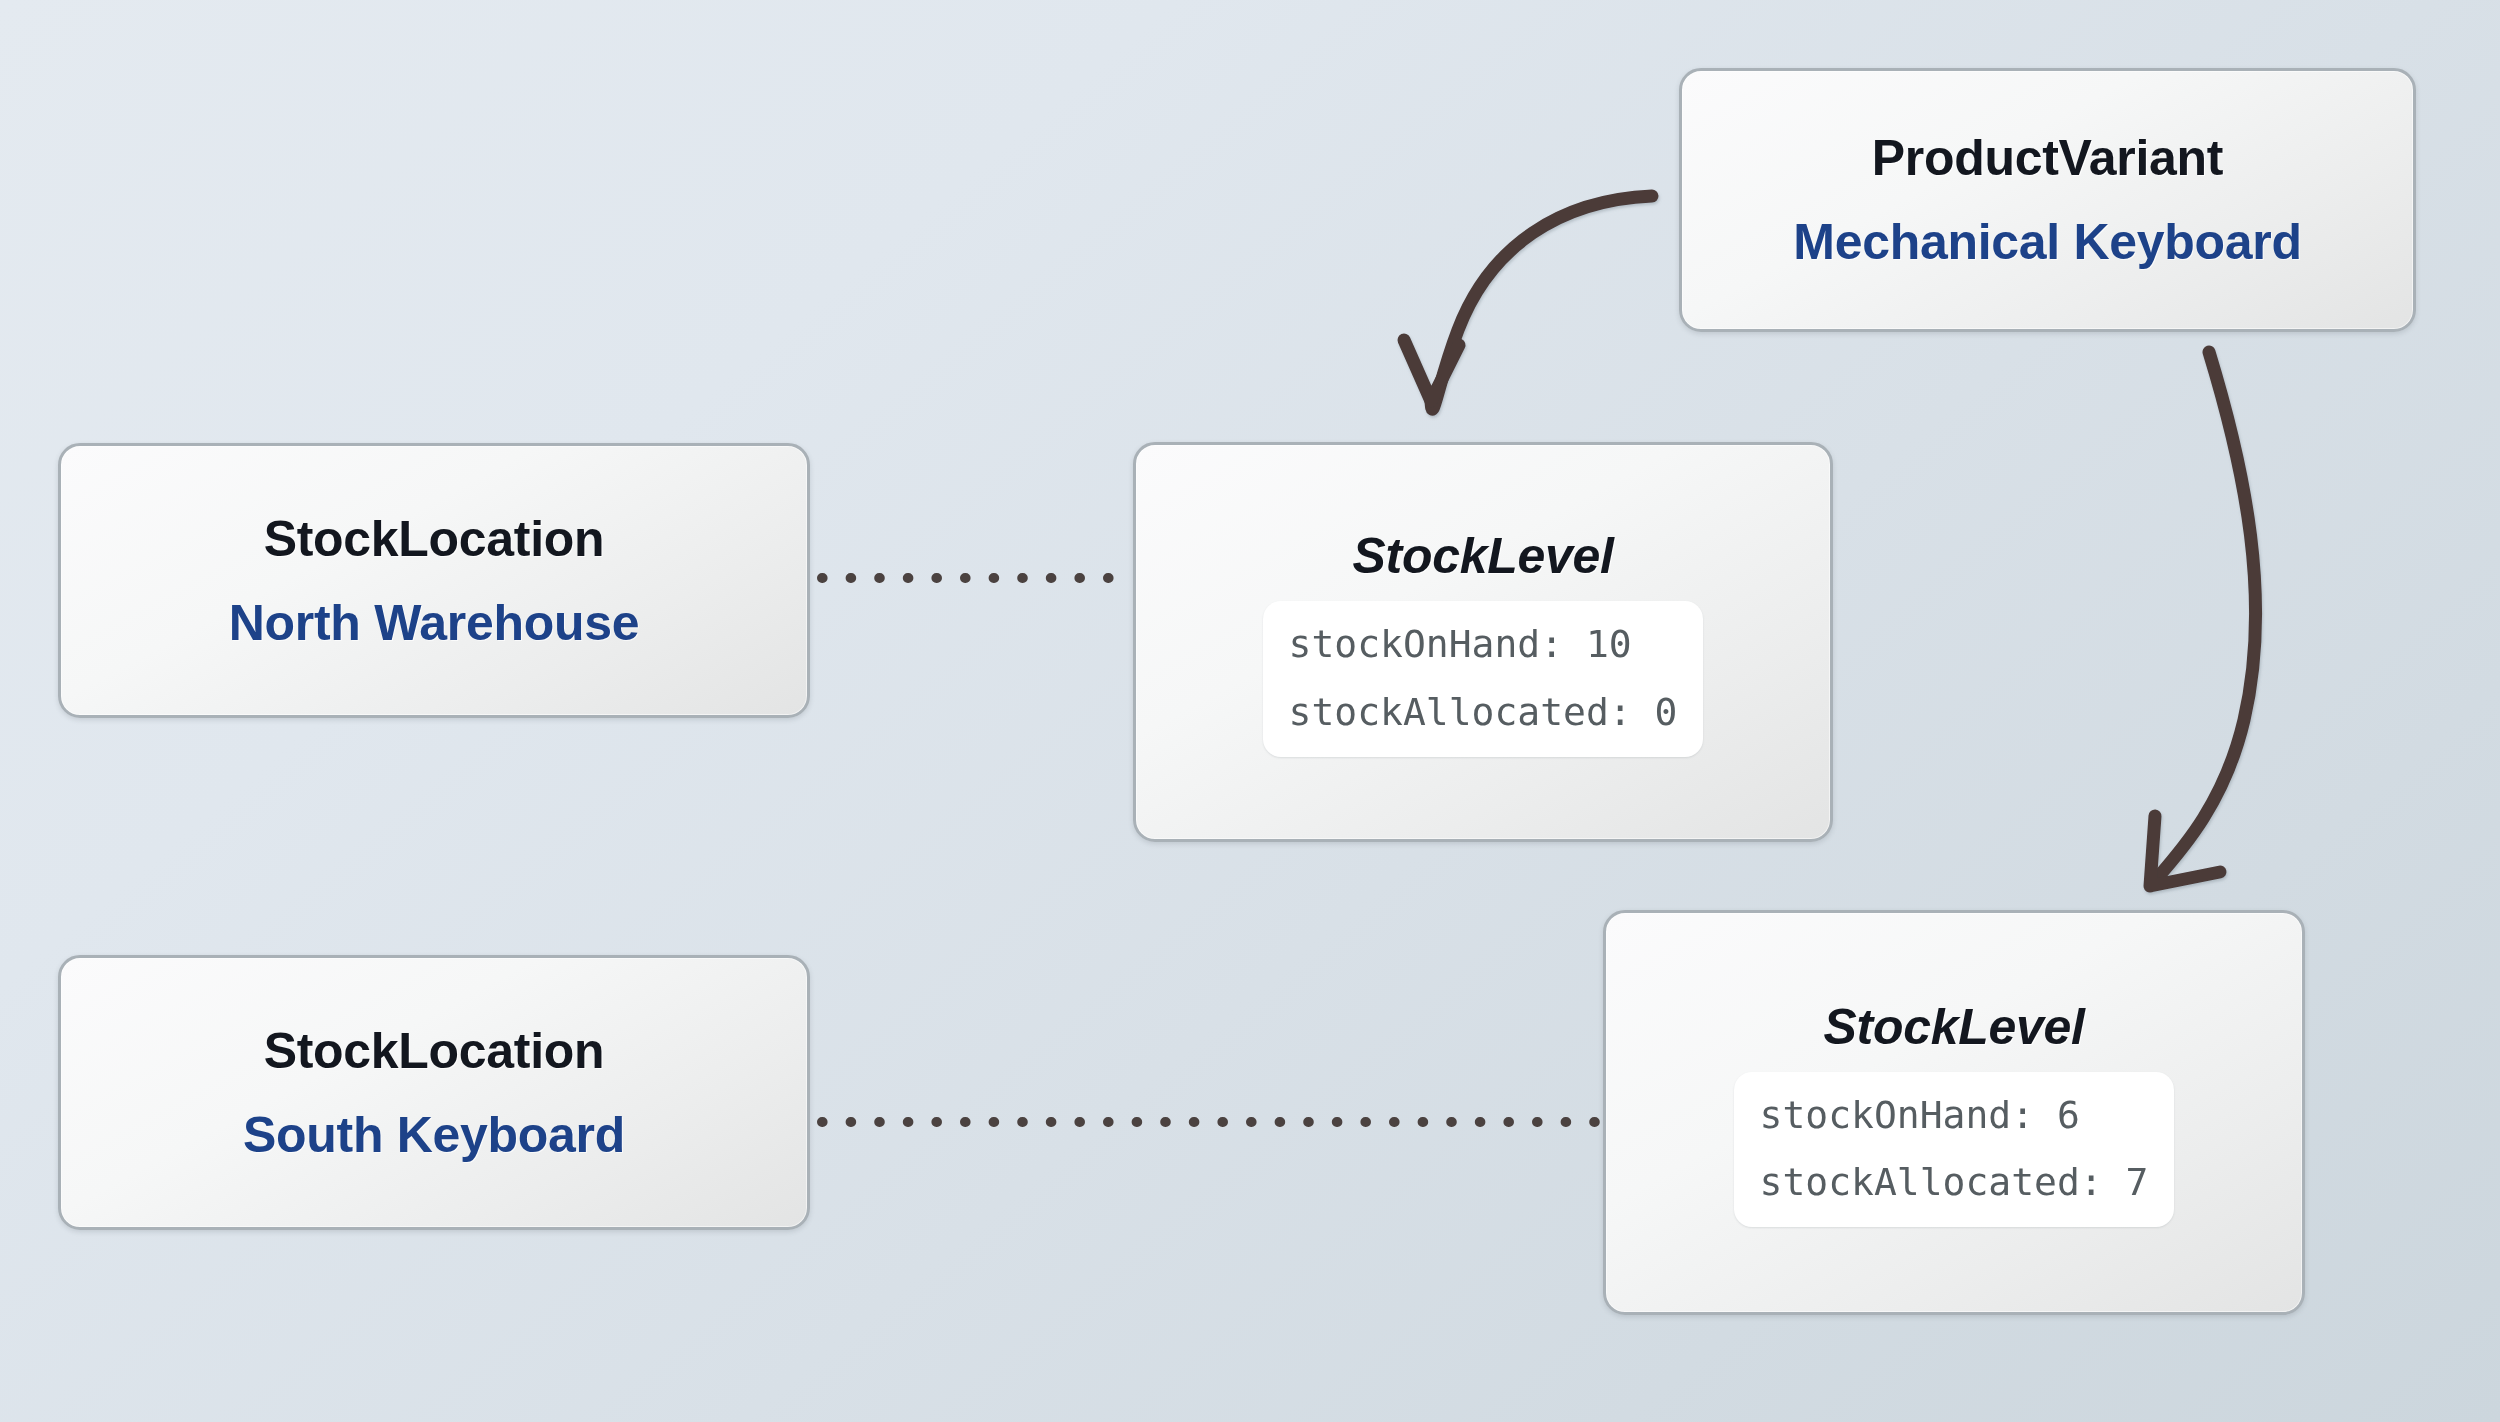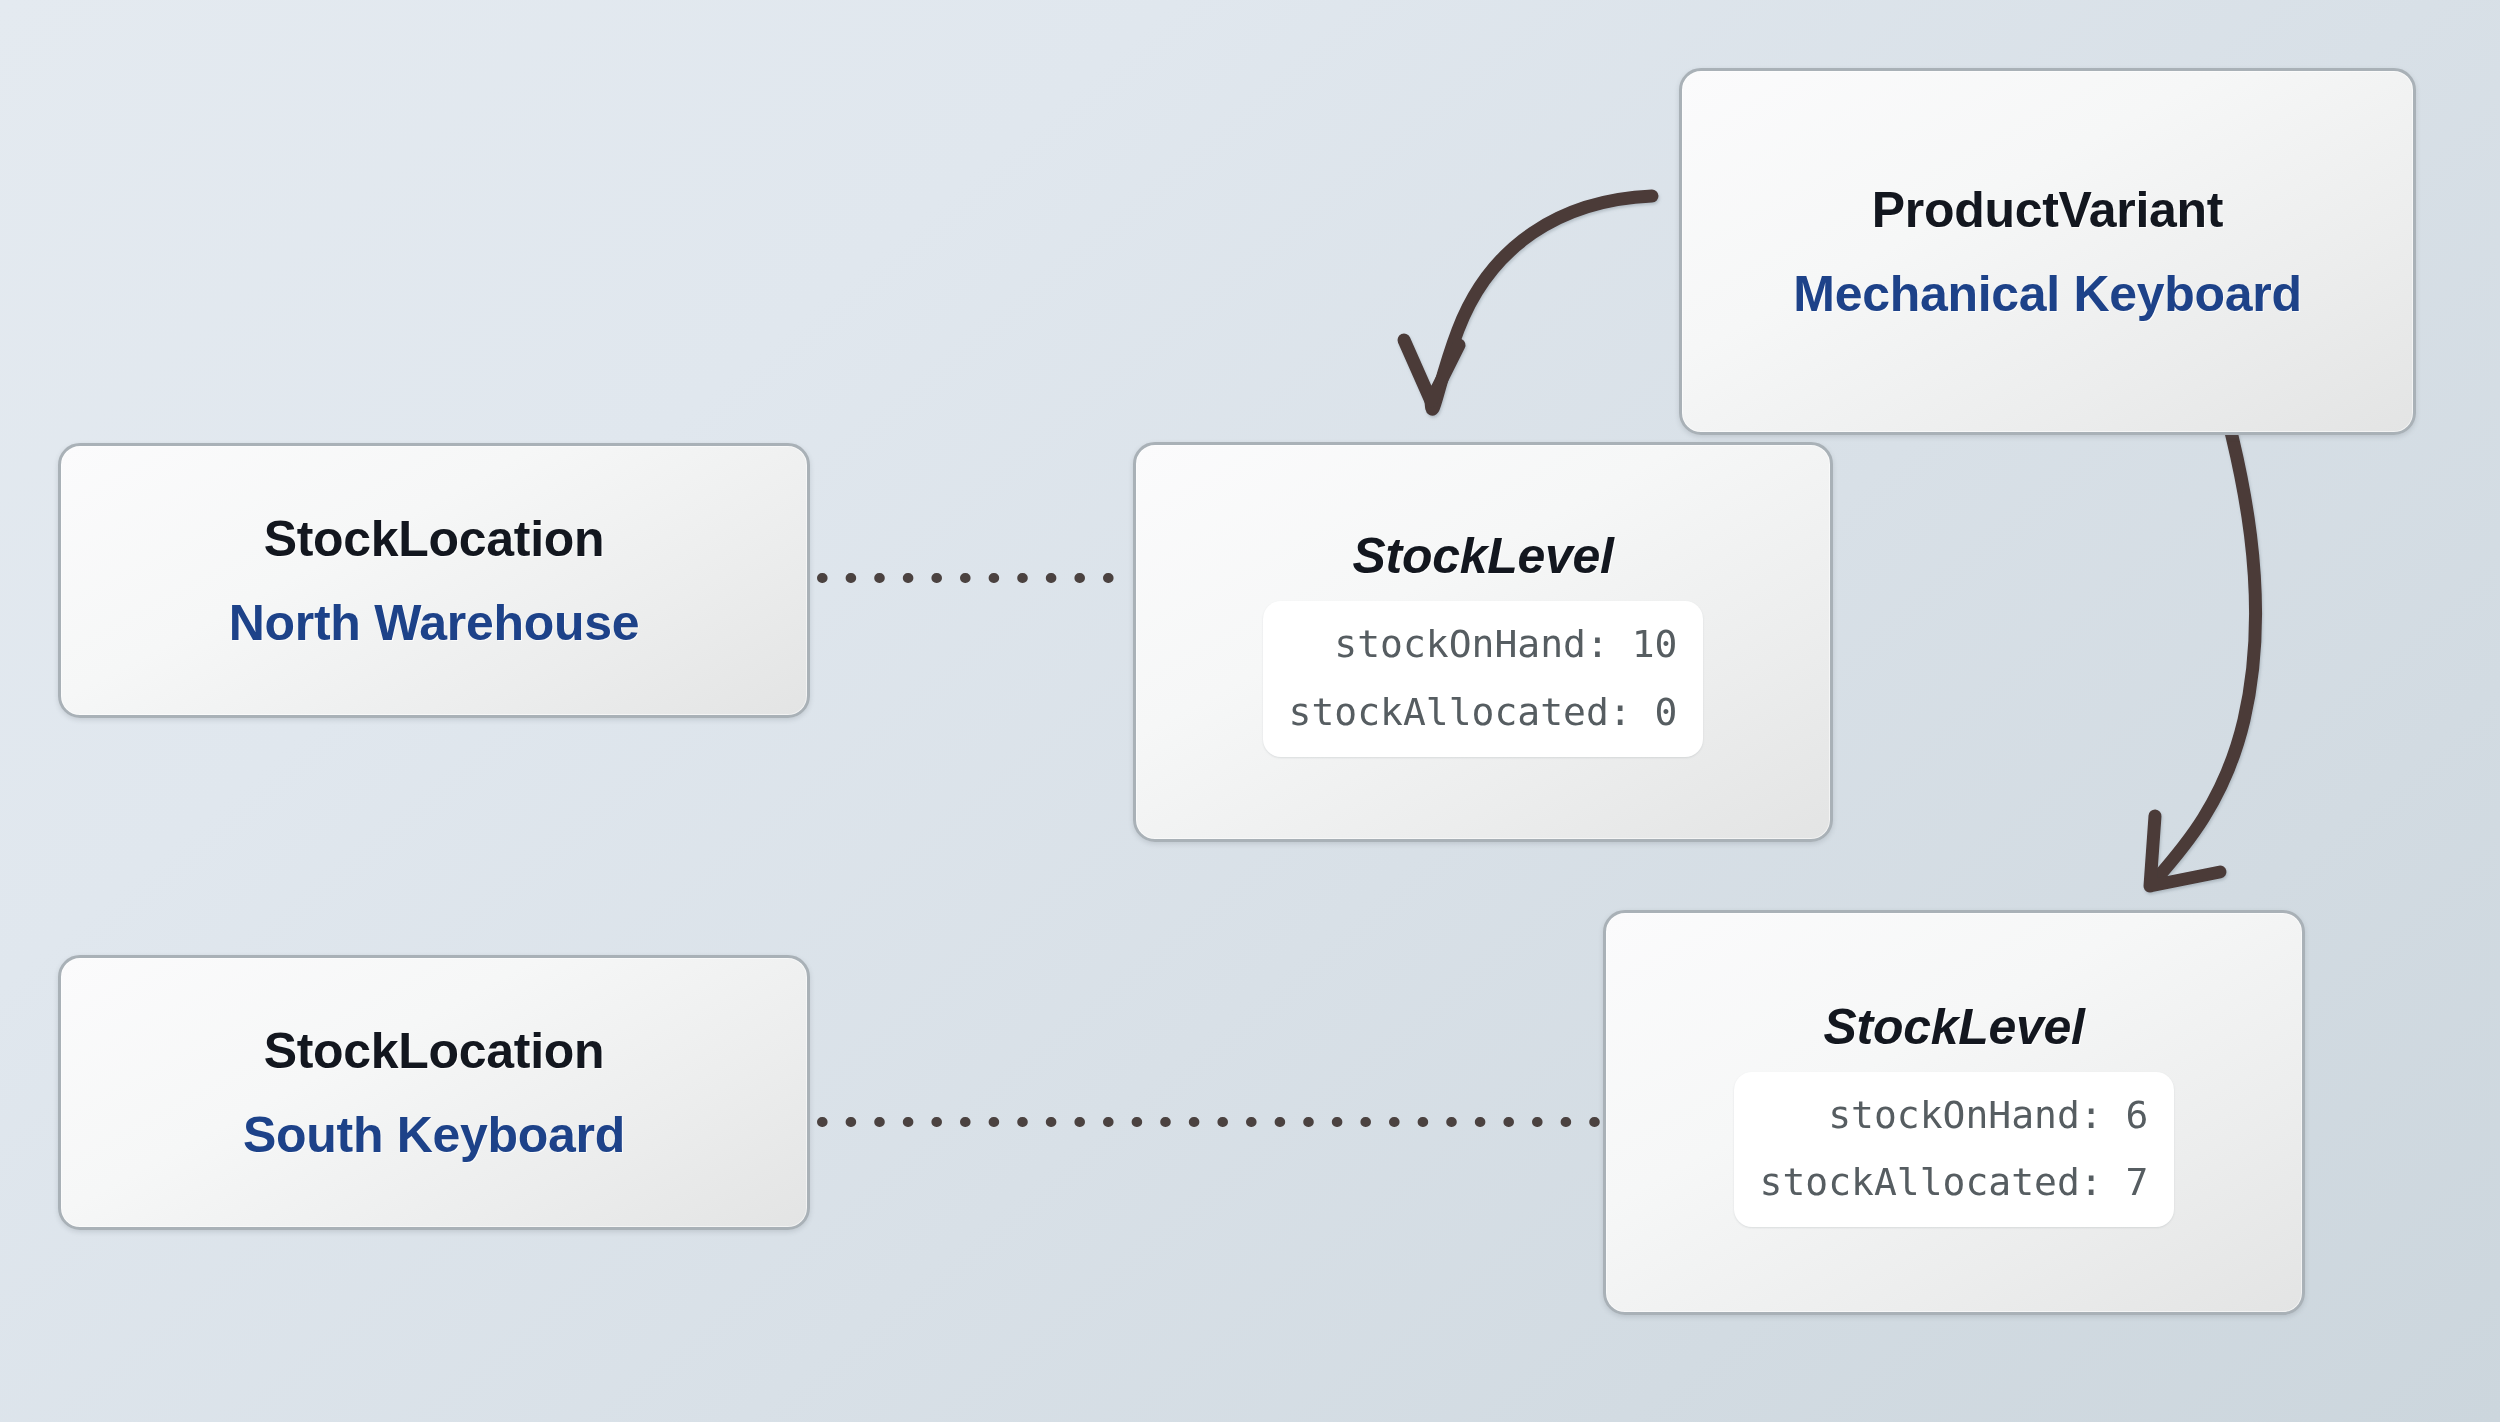--- a/index.html
+++ b/index.html
@@ -63,36 +63,35 @@
   
   .lvl .node-type { margin-bottom: 16px; font-style: italic; }
   .fieldbox {
     background: #ffffff;
     border-radius: 18px;
     padding: 20px 26px 22px 26px;
     box-shadow: 0 1px 2px rgba(110,120,130,0.18);
     display: flex;
     flex-direction: column;
     gap: 21px;
-    align-items: flex-end;
   }
   .field {
     font-family: "DejaVu Sans Mono", "Liberation Mono", monospace;
     font-size: 38px;
     color: #565d61;
     white-space: pre;
     line-height: 1.22;
   }
 
   
   #node-loc-north  { left: 58px;  top: 443px;  width: 752px;  height: 275px; }
   #node-loc-south  { left: 58px;  top: 955px;  width: 752px;  height: 275px; }
   #node-lvl-north  { left: 1133px; top: 442px; width: 700px;  height: 400px; }
   #node-lvl-south  { left: 1603px; top: 910px; width: 702px;  height: 405px; }
-  #node-variant    { left: 1679px; top: 68px;  width: 737px;  height: 367px; }
+  #node-variant    { left: 1679px; top: 68px;  width: 737px;  height: 264px; }
 </style>
 </head>
 <body>
 
 <div id="canvas">
 
   <svg id="edges" viewBox="0 0 2500 1422" xmlns="http://www.w3.org/2000/svg">
     <defs>
       <filter id="edgeShadow" x="-20%" y="-20%" width="150%" height="150%">
         <feDropShadow dx="1" dy="2" stdDeviation="1.6" flood-color="#6b7882" flood-opacity="0.35"></feDropShadow>

